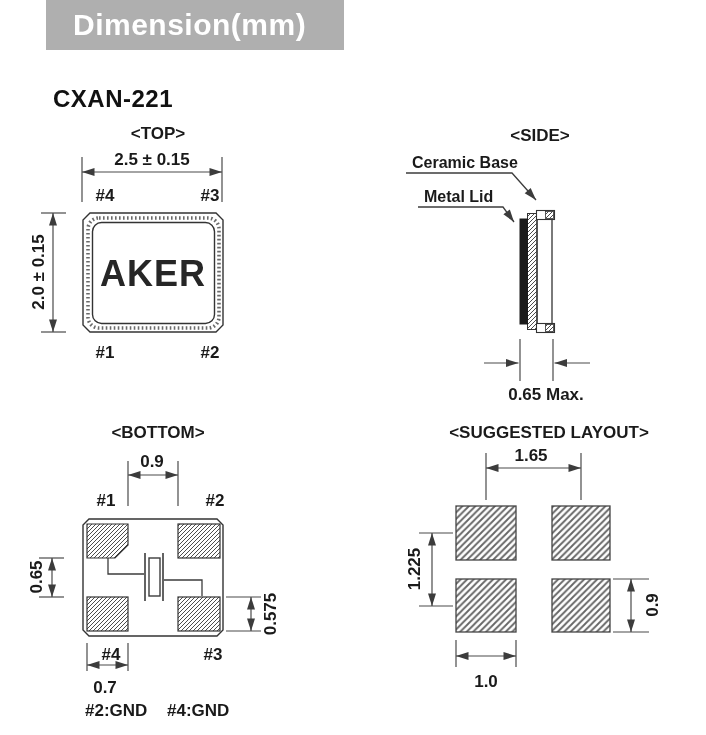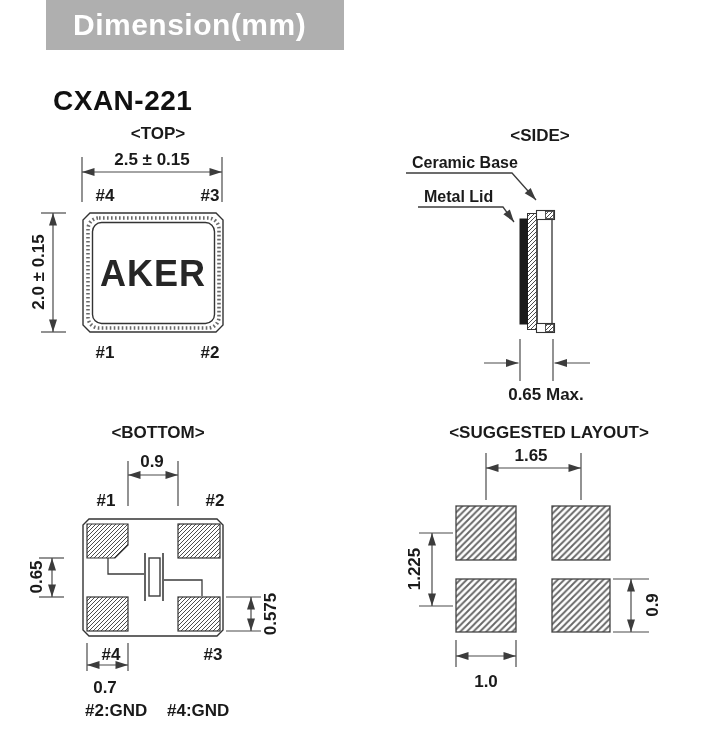--- a/index.html
+++ b/index.html
@@ -2,21 +2,21 @@
 <html><head>
 <meta charset="utf-8">
 <style>
   html,body { margin:0; padding:0; background:#ffffff; }
   body { width:706px; height:735px; position:relative; overflow:hidden;
          font-family:"Liberation Sans", sans-serif; }
   .header-bar { position:absolute; left:12px; top:0; width:298px; height:50px;
                 background:#afafaf; display:flex; align-items:center;margin-left:34px; }
   .header-bar span { color:#ffffff; font-size:30px; font-weight:bold;
                      padding-left:27px; letter-spacing:0.5px; }
-  .part-number { position:absolute; left:53px; top:85px; font-size:28px;
+  .part-number { position:absolute; left:53px; top:85px; font-size:24px;
                  font-weight:bold; color:#111; letter-spacing:0.5px; }
   svg.drawing { position:absolute; left:0; top:0; }
   svg text { font-family:"Liberation Sans", sans-serif; fill:#1a1a1a; }
   .vtitle { font-size:17px; font-weight:bold; }
   .dim    { font-size:17px; font-weight:bold; }
   .pin    { font-size:17px; font-weight:bold; }
   .lbl    { font-size:16px; font-weight:bold; }
   .note   { font-size:17px; font-weight:bold; }
   .brand  { font-size:36px; font-weight:600; letter-spacing:1px; fill:#262626; }
   .oline  { stroke:#333; stroke-width:1.4; fill:#fff; }

